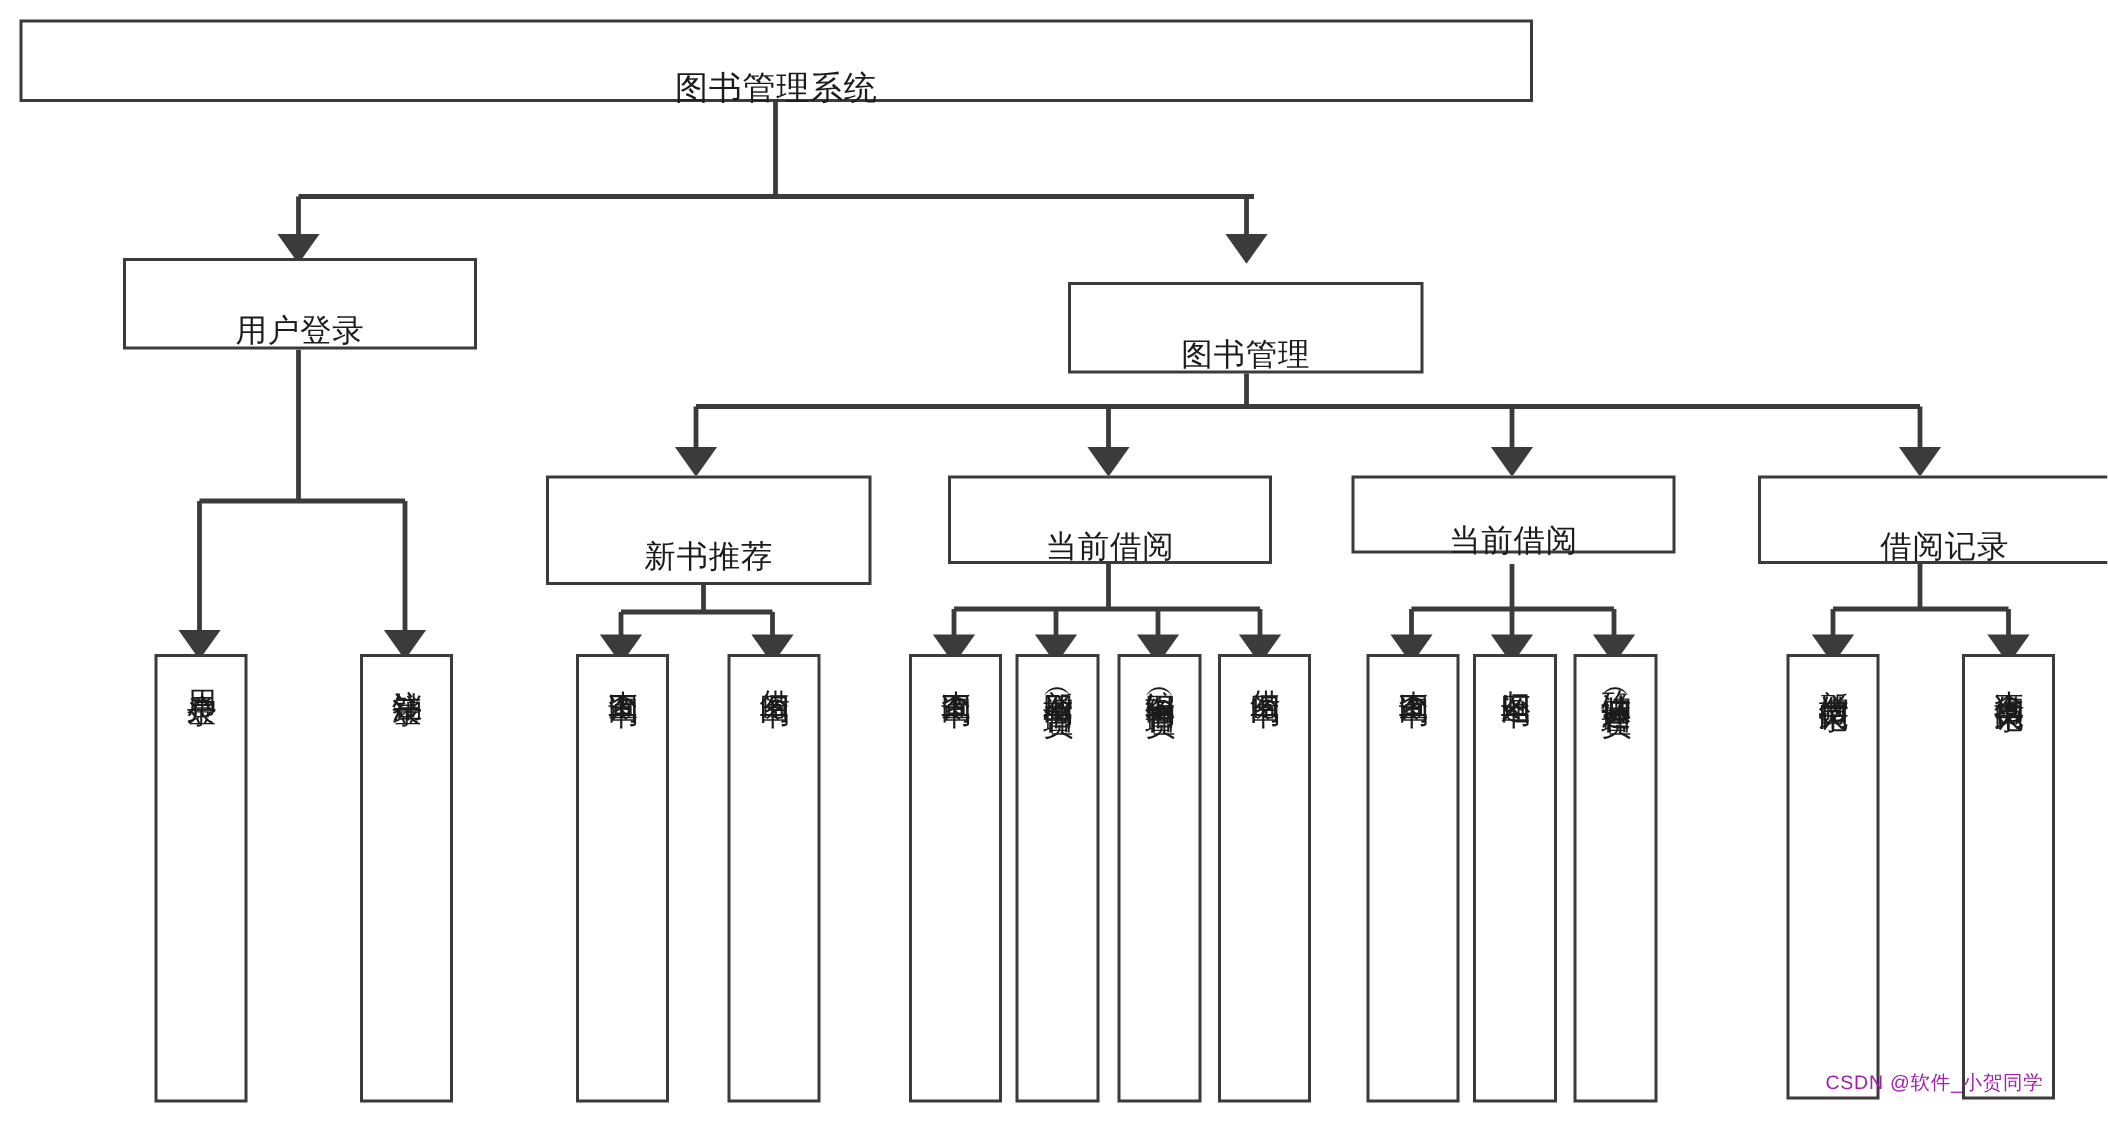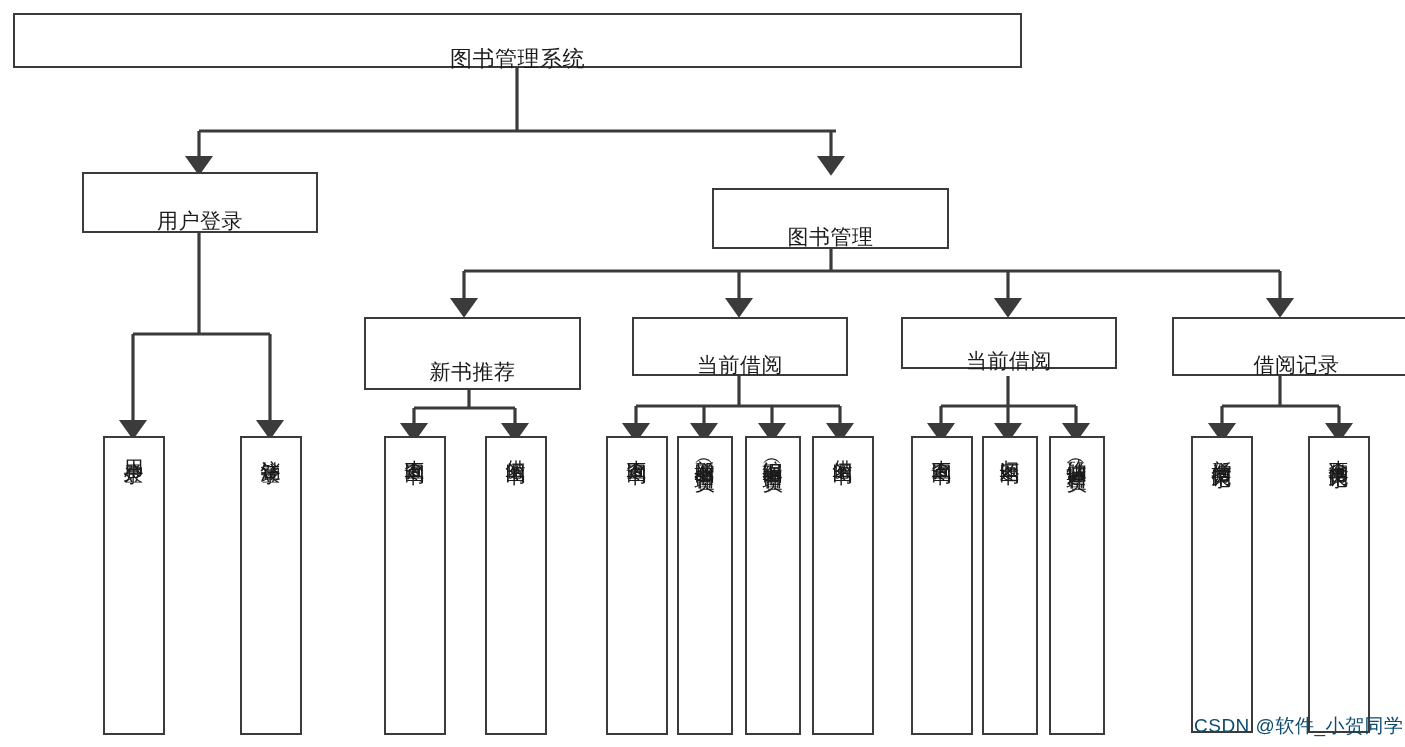--- a/index.html
+++ b/index.html
@@ -59,25 +59,26 @@
   .node.v .lbl {
     writing-mode: vertical-rl;
     text-orientation: upright;
     font-size: 20px;
     letter-spacing: 2px;
     line-height: 1;
     white-space: nowrap;
   }
   .watermark {
     position: absolute;
-    color: #0c4a6e;
-    font-size: 19px;
+    color: #a21caf;
+    font-size: 13px;
     white-space: nowrap;
     letter-spacing: 0.5px;
     font-family: "Liberation Sans", "DejaVu Sans", sans-serif;
+    padding-left: 23px;
   }
 </style>
 </head>
 <body>
 
 <div id="canvas">
 
   <svg id="wires" viewBox="0 0 1405 747" xmlns="http://www.w3.org/2000/svg">
     <defs>
       <marker id="arw" markerWidth="11" markerHeight="11" refX="2.2" refY="5" orient="auto" markerUnits="strokeWidth">

